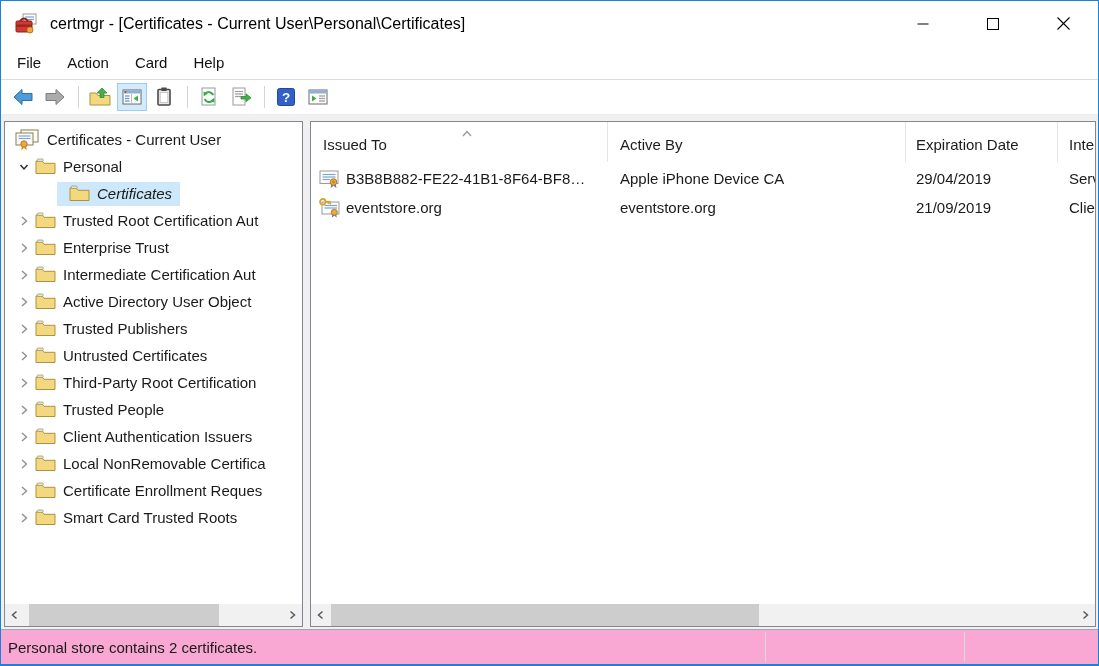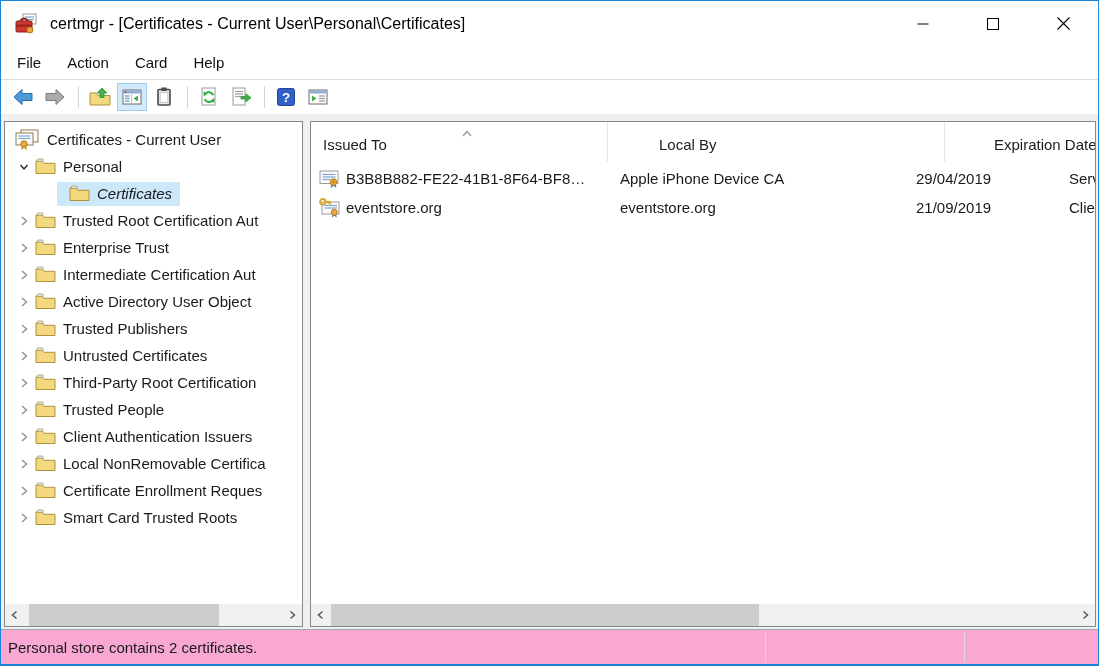--- a/index.html
+++ b/index.html
@@ -41,21 +41,21 @@
   
   .tree { position:absolute; top:4px; left:0; right:0; bottom:24px; overflow:hidden; }
   .tree-row { height:27px; display:flex; align-items:center; white-space:nowrap; }
   .chev { width:18px; height:16px; flex:0 0 auto; display:flex; align-items:center; justify-content:center; }
   .t-icon { width:24px; height:20px; flex:0 0 auto; display:flex; align-items:center; justify-content:center; margin-right:6px; }
   .hl { display:flex; align-items:center; background:#cce8fa; padding:2px 8px 2px 10px;font-style:italic; }
   .hl .t-icon { margin-right:6px; }
 
   
   .lv-head { position:absolute; top:0; left:0; right:0; height:40px;
-             display:grid; grid-template-columns:297px 298px 152px 1fr;gap:39px; }
+             display:grid; grid-template-columns:297px 298px 152px 1fr; }
   .lv-hcell { padding:14px 0 0 12px; color:#1c1c1c; white-space:nowrap; overflow:hidden; }
   .lv-hcell.sep { border-right:1px solid #e4e4e4; }
   .lv-hcell.c3 { padding-left:10px; }
   .lv-hcell.c4 { padding-left:11px; }
   .sort-caret { position:absolute; left:148px; top:2px; width:16px; height:10px; }
   .lv-rows { position:absolute; top:42px; left:0; right:0; bottom:24px; }
   .lv-row { height:29px; display:grid; grid-template-columns:297px 298px 152px 1fr; align-items:center; }
   .lv-cell { padding-left:12px; white-space:nowrap; overflow:hidden; }
   .lv-cell.c3 { padding-left:10px; }
   .lv-cell.c4 { padding-left:11px; }
@@ -426,21 +426,21 @@
     </div>
 
     <div class="panel panel-right">
       <span class="sort-caret">
         <svg width="16" height="10" viewBox="0 0 16 10">
             <polyline points="4,8 8,3.5 12,8" fill="none" stroke="#9a9a9a" stroke-width="1.3"></polyline>
           </svg>
       </span>
       <div class="lv-head">
         <div class="lv-hcell sep">Issued To</div>
-        <div class="lv-hcell sep">Local By</div>
+        <div class="lv-hcell sep">Active By</div>
         <div class="lv-hcell sep c3">Expiration Date</div>
         <div class="lv-hcell c4">Inte</div>
       </div>
 
       <div class="lv-rows">
         <div class="lv-row">
           <div class="lv-cell first">
             <span class="row-icon">
               <svg width="22" height="20" viewBox="0 0 22 20">
                 <rect x="1" y="2" width="18" height="12.5" fill="#fdfdfd" stroke="#9a9a9a"></rect>

